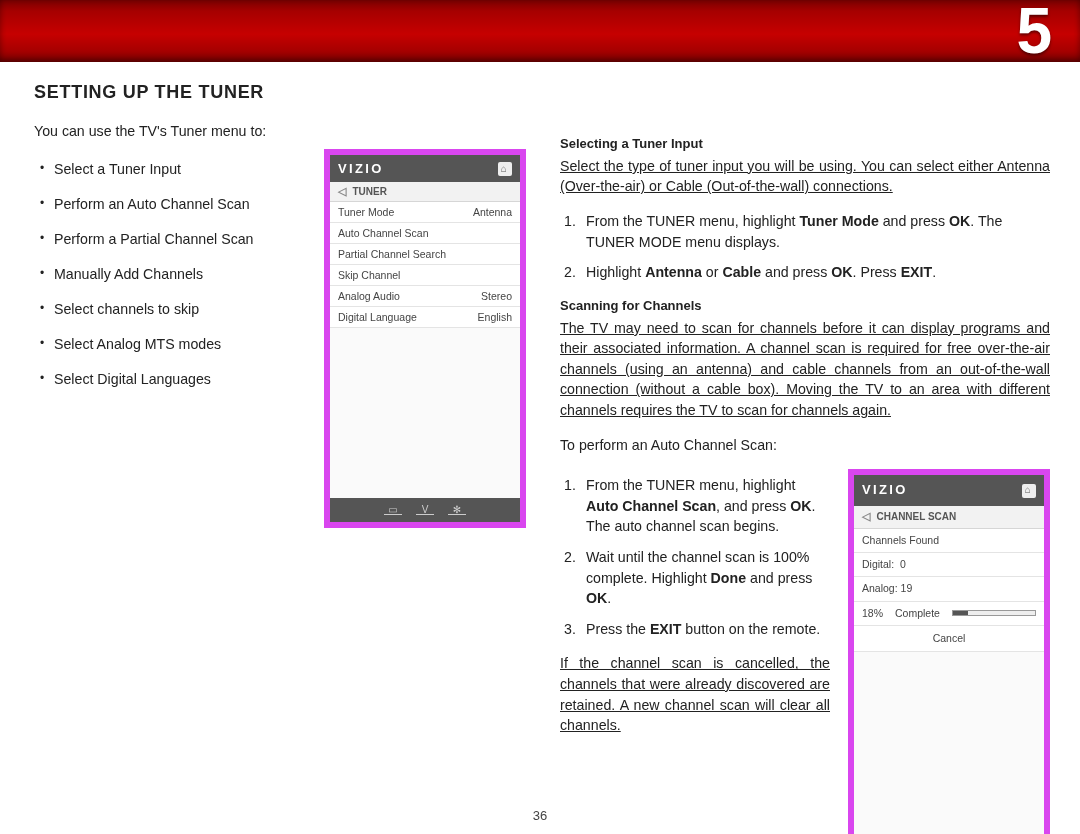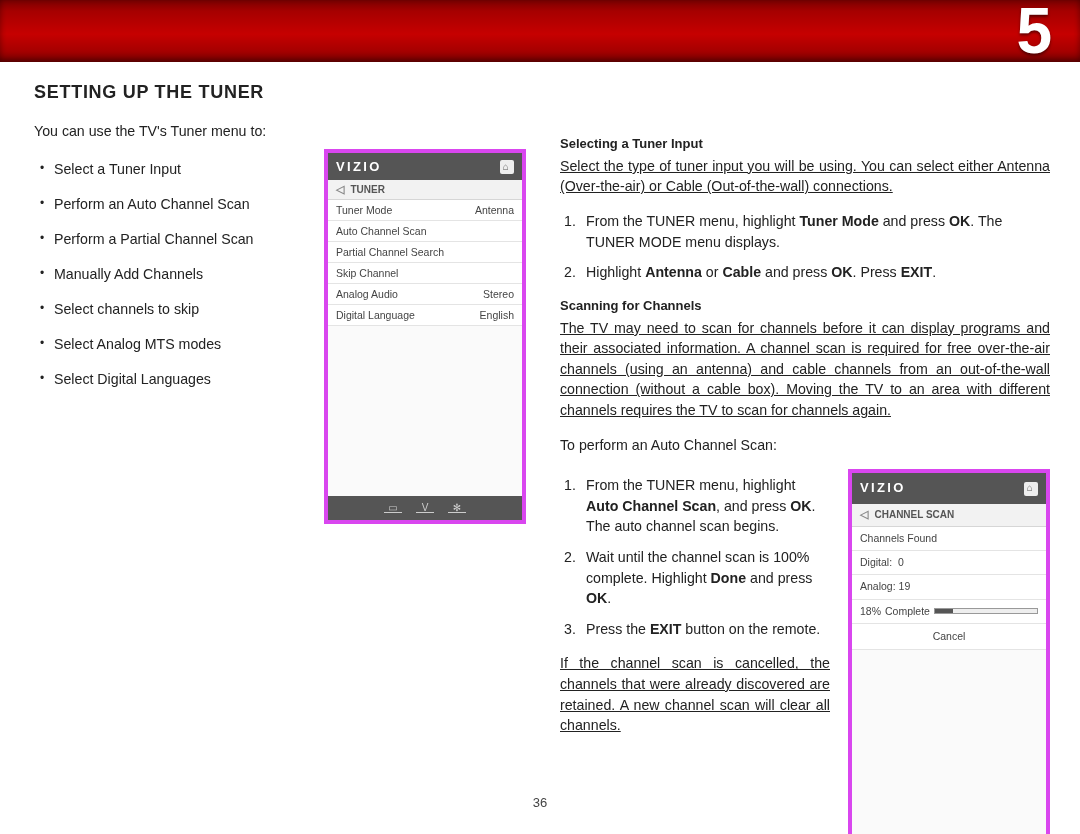--- a/index.html
+++ b/index.html
@@ -70,31 +70,31 @@
   .subhead { font-weight: 700; font-size: 13px; margin-top: 14px; margin-bottom: 2px; }
   .para { margin-bottom: 14px; text-align: justify; }
   .num-list { list-style: none; margin: 6px 0 14px 0; }
   .num-list li { position: relative; padding-left: 26px; margin-bottom: 10px; }
   .num-list li .num { position: absolute; left: 4px; top: 0; }
   .justify { text-align: justify; text-decoration: underline; }
   .right-lower { display:flex; gap:18px; align-items:flex-start; }
   .right-lower-text { flex: 1; }
   .page-num {
     position: absolute;
-    bottom: 24px;
+    bottom: 11px;
     left: 0; right: 0;
     text-align: center;
     font-size: 13px;
     color: #444;
   }
 
   
   .vz-panel {
     width: 202px;
-    border: 4px solid #d946ef;
+    border: 6px solid #d946ef;
     background: #fff;
     font-family: "Arial", sans-serif;
     font-size: 11px;
     color: #333;
     position: relative;
   }
   .vz-header {
     background: #555;
     color: #fff;
     display: flex;
@@ -141,21 +141,21 @@
     justify-content:center;
     gap: 14px;
   }
   .vz-footer .fi {
     width: 18px; height: 10px;
     border-bottom: 1px solid #ccc;
     display:inline-flex; align-items:center; justify-content:center;
     color:#ccc; font-size:10px;
   }
   .progress-wrap {
-    display:flex; align-items:center; gap:4px;
+    display:flex; align-items:center; gap:12px;
   }
   .progress-bar {
     flex:1; height:6px; border:1px solid #999; position:relative;
     background: linear-gradient(to right, #555 0 18%, #eee 18% 100%);
   }
   .cancel-row {
     text-align:center; font-size:10.5px; color:#444;
     padding:5px; border-bottom: 1px solid #e4e4e4;
   }
   .vz-tip {

